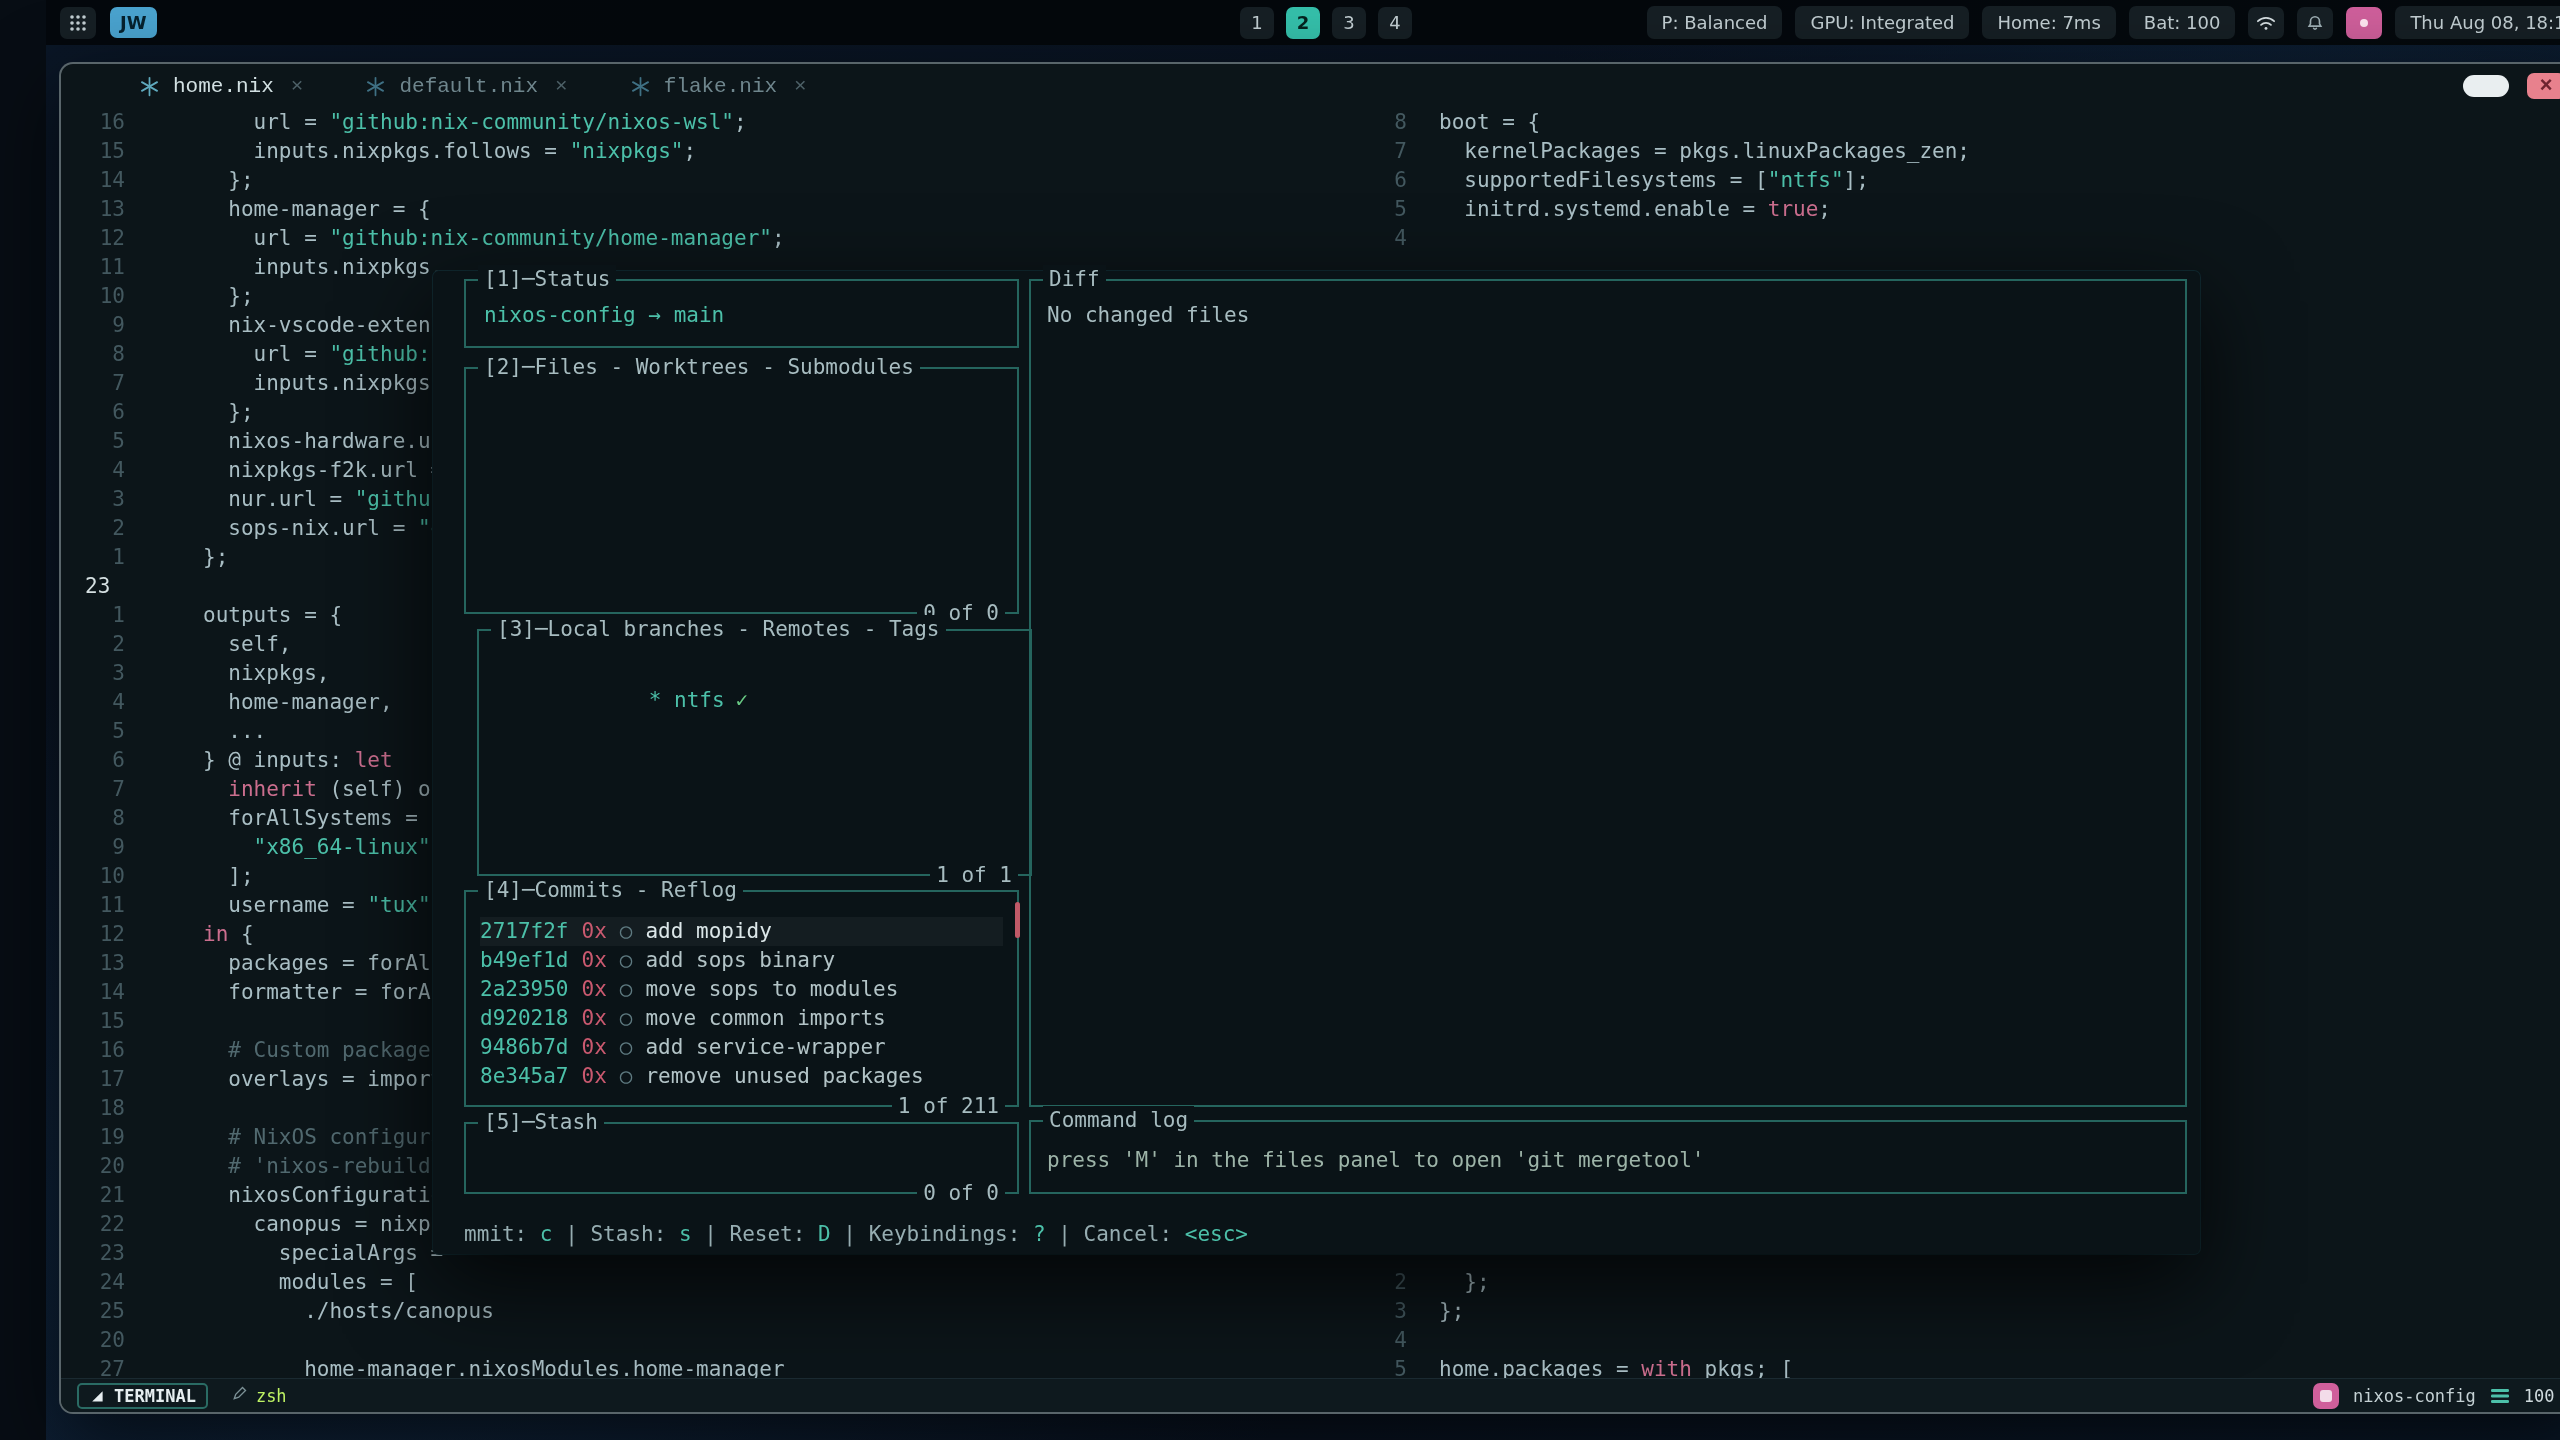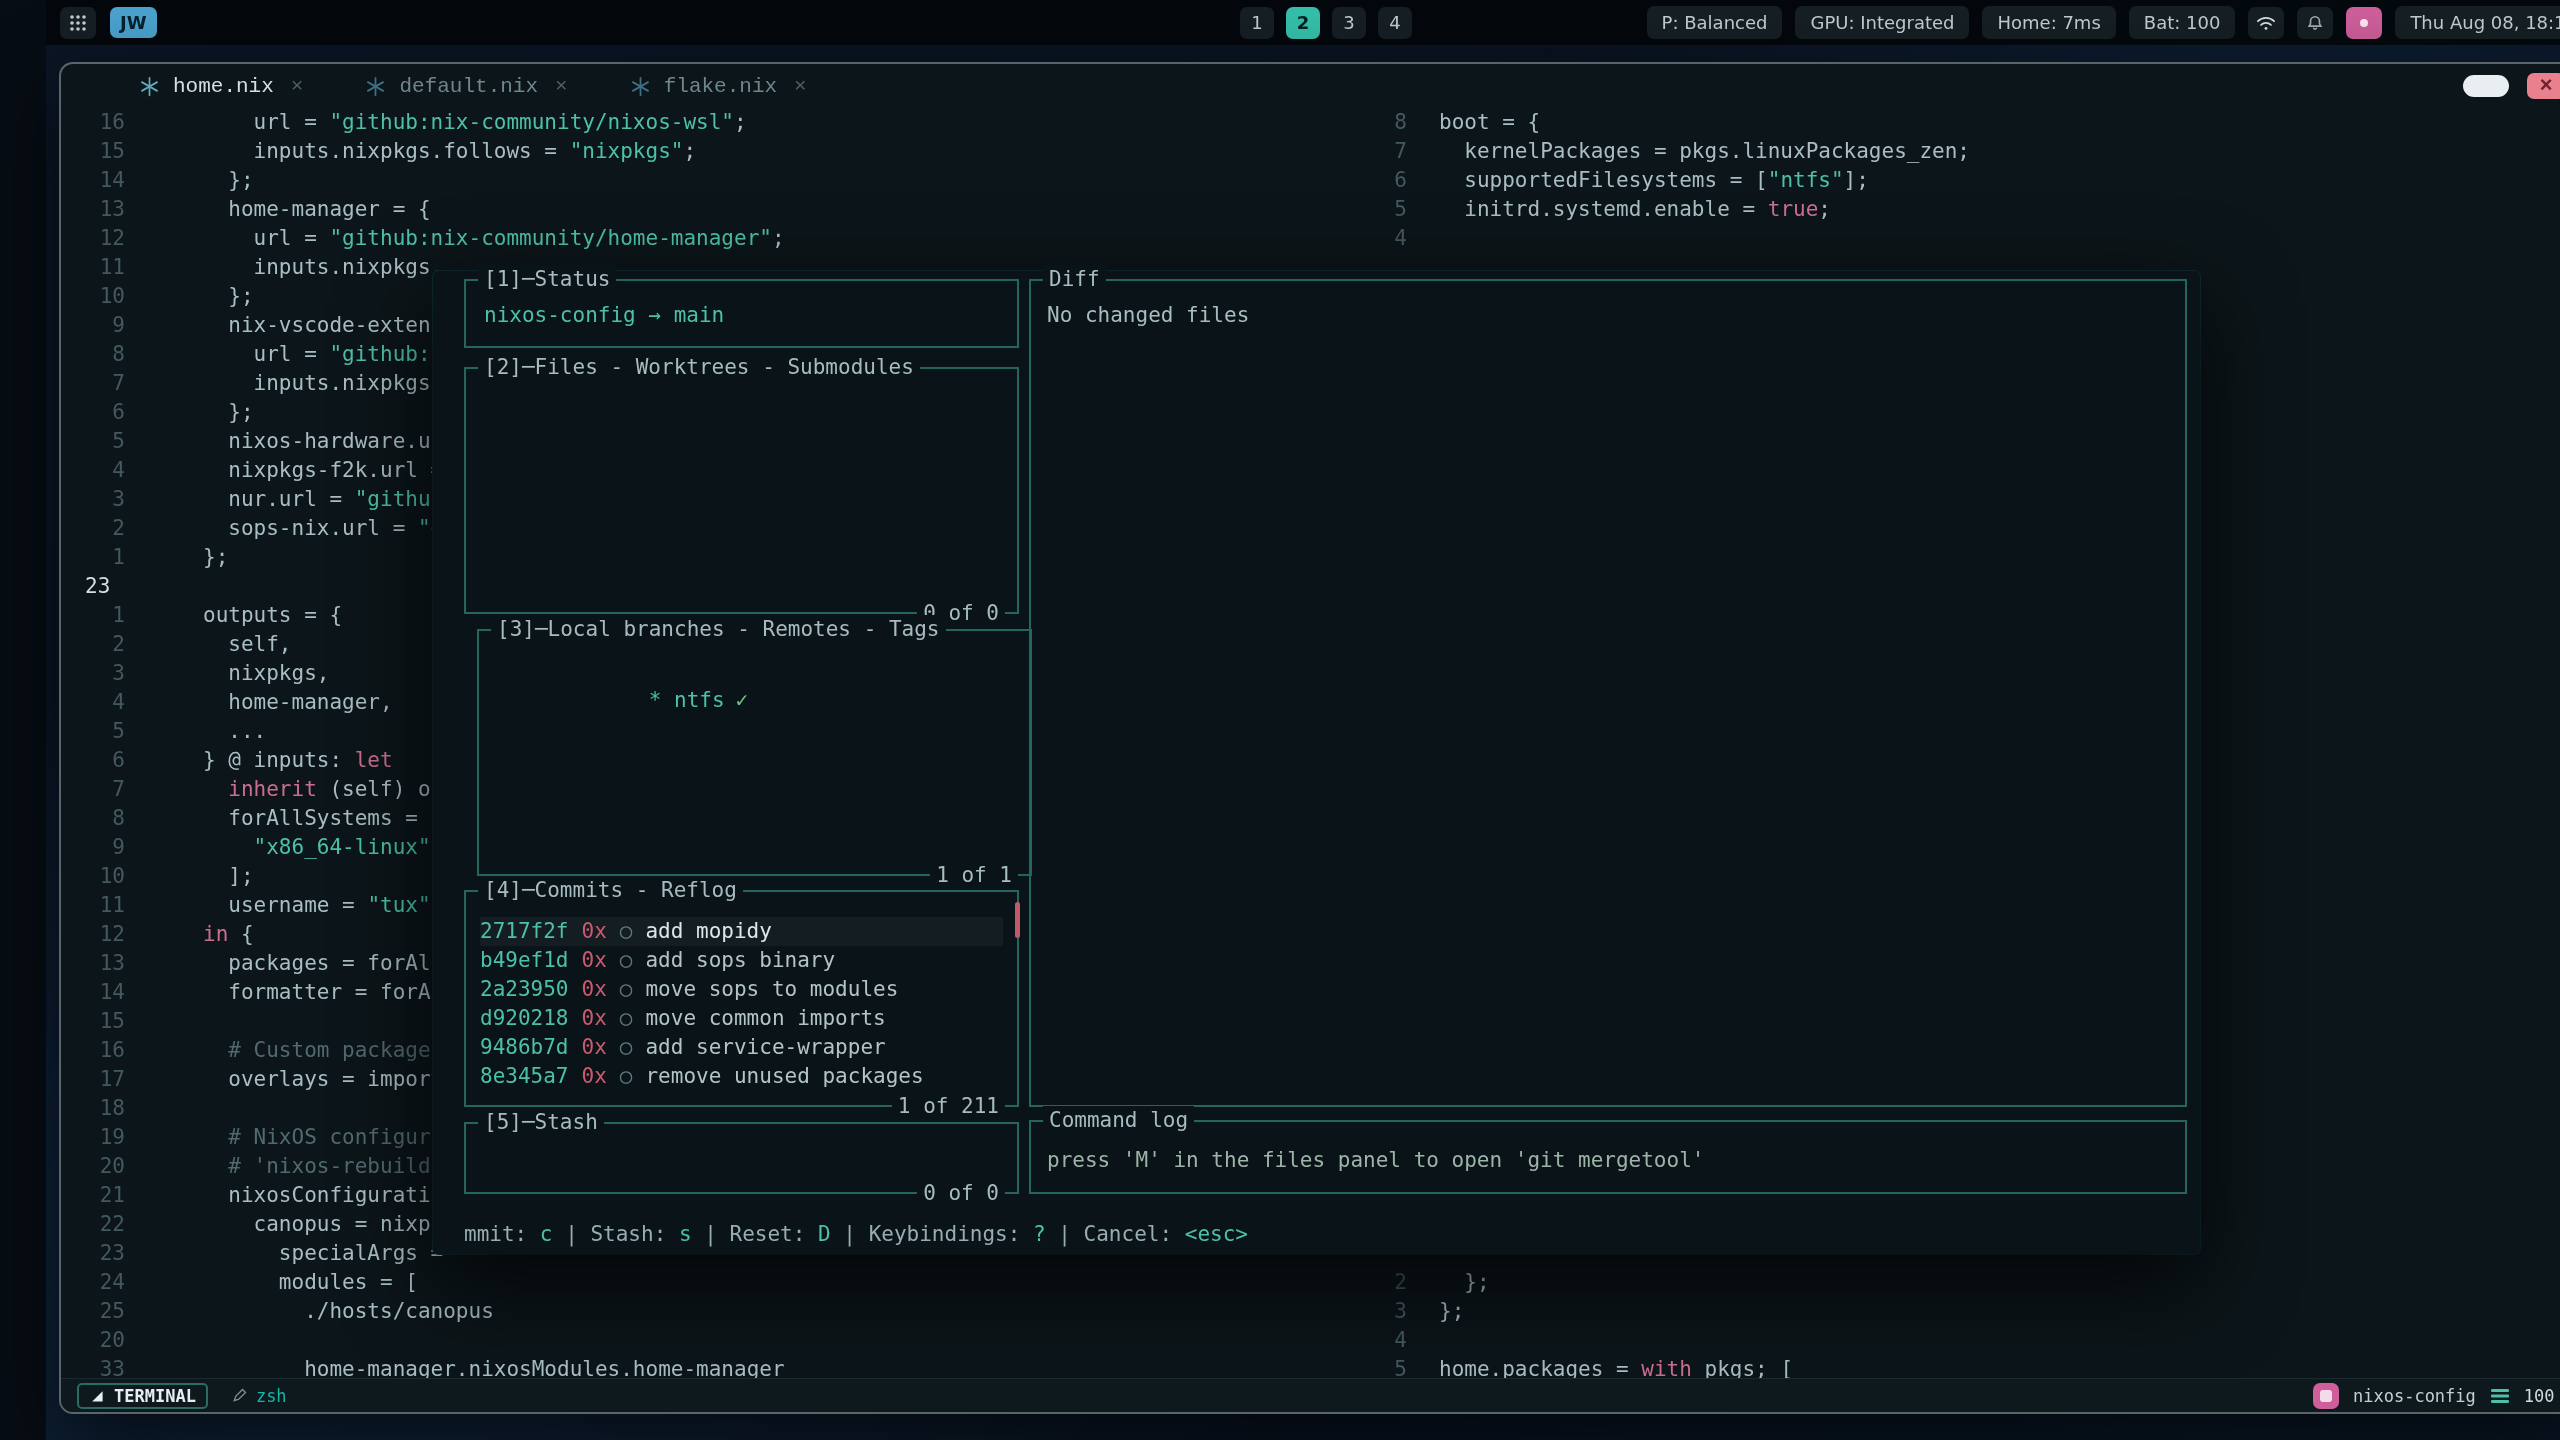--- a/index.html
+++ b/index.html
@@ -110,21 +110,21 @@
   .lg-options{position:absolute;left:31px;right:13px;top:949px;display:flex;justify-content:space-between;white-space:pre}
   .lg-options .tok-fg{color:#96adb1}
   .lg-options .tok-key{color:var(--teal)}
   .lg-link{color:var(--teal);text-decoration:underline;margin-right:20px}
   .lg-version{color:#96adb1}
 
   
   .status-bar{position:absolute;left:0;right:0;bottom:0;height:34px;background:#0e191e;border-top:1px solid #1b2a31;
     display:flex;align-items:center;padding:0 16px;font-family:"DejaVu Sans Mono",monospace;font-size:17px;color:#c4d1d4}
   .mode-badge{display:flex;align-items:center;gap:9px;border:2px solid #2a6b64;border-radius:5px;padding:1px 10px;color:#e6eef0;font-weight:bold}
-  .shell-tab{display:flex;align-items:center;gap:9px;margin-left:24px;color:#14b8a6}
+  .shell-tab{display:flex;align-items:flex-start;gap:9px;margin-left:24px;color:#bef264}
   .sb-right{margin-left:auto;display:flex;align-items:center;gap:14px}
   .session-icon{width:26px;height:26px;border-radius:7px;background:#cf5f9b;display:flex;align-items:center;justify-content:center}
   .session-icon i{display:block;width:12px;height:12px;border-radius:3px;background:#f3dce9}
   .percent{color:#cfdadd}
   svg{display:block}
 </style>
 </head>
 <body>
 
 <div class="screen">
@@ -265,21 +265,21 @@
           <div class="eline"><span class="lnum">17</span><span class="lcode"><span class="tok-fg">  overlays = import</span></span></div>
           <div class="eline"><span class="lnum">18</span><span class="lcode"></span></div>
           <div class="eline"><span class="lnum">19</span><span class="lcode"><span class="tok-cm">  # NixOS configura</span></span></div>
           <div class="eline"><span class="lnum">20</span><span class="lcode"><span class="tok-cm">  # 'nixos-rebuild</span></span></div>
           <div class="eline"><span class="lnum">21</span><span class="lcode"><span class="tok-fg">  nixosConfiguratio</span></span></div>
           <div class="eline"><span class="lnum">22</span><span class="lcode"><span class="tok-fg">    canopus = nixpk</span></span></div>
           <div class="eline"><span class="lnum">23</span><span class="lcode"><span class="tok-fg">      specialArgs =</span></span></div>
           <div class="eline"><span class="lnum">24</span><span class="lcode"><span class="tok-fg">      modules = [</span></span></div>
           <div class="eline"><span class="lnum">25</span><span class="lcode"><span class="tok-fg">        ./hosts/canopus</span></span></div>
           <div class="eline"><span class="lnum">20</span><span class="lcode"></span></div>
-          <div class="eline"><span class="lnum">33</span><span class="lcode"><span class="tok-fg">        home-manager.nixosModules.home-manager</span></span></div>
+          <div class="eline"><span class="lnum">27</span><span class="lcode"><span class="tok-fg">        home-manager.nixosModules.home-manager</span></span></div>
         </div>
       <div class="pane pane-rtop">
           <div class="eline"><span class="lnum">8</span><span class="lcode"><span class="tok-fg">boot = {</span></span></div>
           <div class="eline"><span class="lnum">7</span><span class="lcode"><span class="tok-fg">  kernelPackages = pkgs.linuxPackages_zen;</span></span></div>
           <div class="eline"><span class="lnum">6</span><span class="lcode"><span class="tok-fg">  supportedFilesystems = [</span><span class="tok-str">"ntfs"</span><span class="tok-fg">];</span></span></div>
           <div class="eline"><span class="lnum">5</span><span class="lcode"><span class="tok-fg">  initrd.systemd.enable = </span><span class="tok-kw">true</span><span class="tok-fg">;</span></span></div>
           <div class="eline"><span class="lnum">4</span><span class="lcode"></span></div>
         </div>
       <div class="pane pane-rbot">
           <div class="eline"><span class="lnum">2</span><span class="lcode"><span class="tok-fg">  };</span></span></div>

